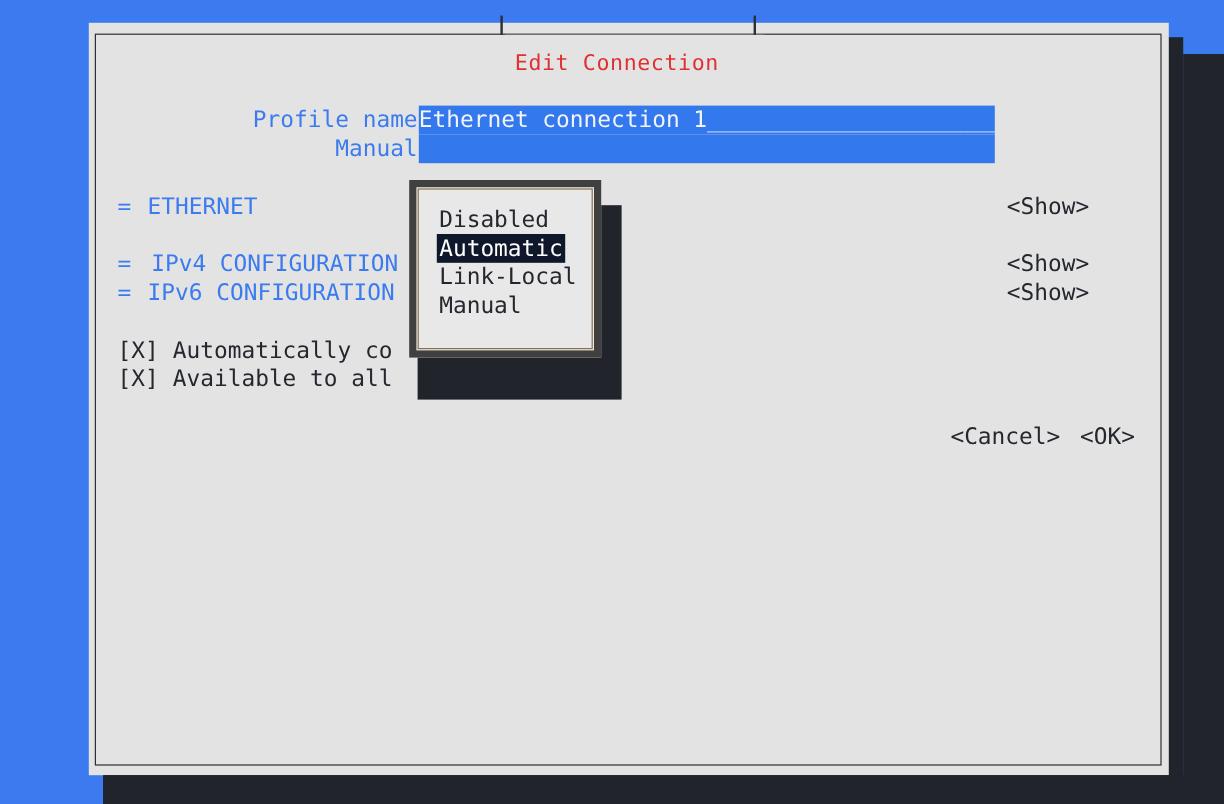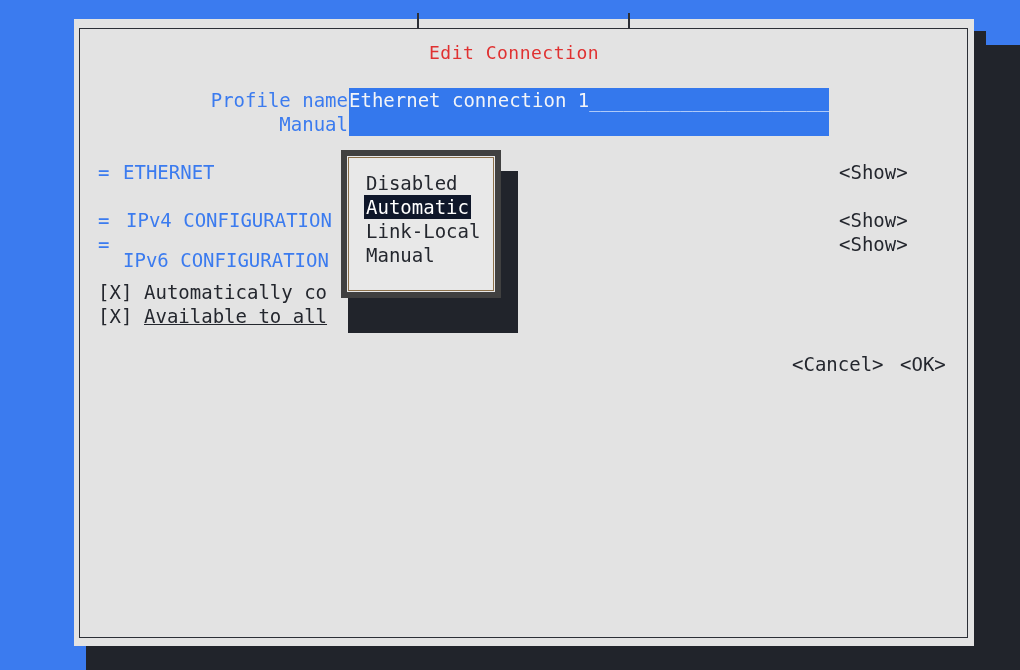--- a/index.html
+++ b/index.html
@@ -217,28 +217,28 @@
 
       <div class="lbl" style="left:24px; top:141px; text-align:left;">=</div>
       <div class="lbl" style="left:49px; top:141px; text-align:center;">ETHERNET</div>
       <div class="btn" style="left:765px; top:141px;">&lt;Show&gt;</div>
 
       <div class="lbl" style="left:24px; top:189px; text-align:left;">=</div>
       <div class="lbl" style="left:32px; top:189px; text-align:left;margin-left:20px;">IPv4 CONFIGURATION</div>
       <div class="btn" style="left:765px; top:189px;">&lt;Show&gt;</div>
 
       <div class="lbl" style="left:24px; top:213px; text-align:left;">=</div>
-      <div class="lbl" style="left:49px; top:213px; text-align:left;margin-top:16px;">IPv6 CONFIGURATION</div>
+      <div class="lbl" style="left:49px; top:213px; text-align:left;">IPv6 CONFIGURATION</div>
       <div class="btn" style="left:765px; top:213px;">&lt;Show&gt;</div>
 
       <div class="dark" style="left:24px; top:261px;">[X]</div>
       <div class="dark" style="left:70px; top:261px;">Automatically co</div>
 
       <div class="dark" style="left:24px; top:285px;">[X]</div>
-      <div class="dark" style="left:70px; top:285px;text-decoration:underline;">Available to all</div>
+      <div class="dark" style="left:70px; top:285px;">Available to all</div>
 
       <div class="btn" style="left:718px; top:333px;">&lt;Cancel&gt;</div>
       <div class="btn" style="left:826px; top:333px;">&lt;OK&gt;</div>
 
     </div>
 
   </div>
 
   <div id="popup-shadow"></div>
   <div id="popup">

